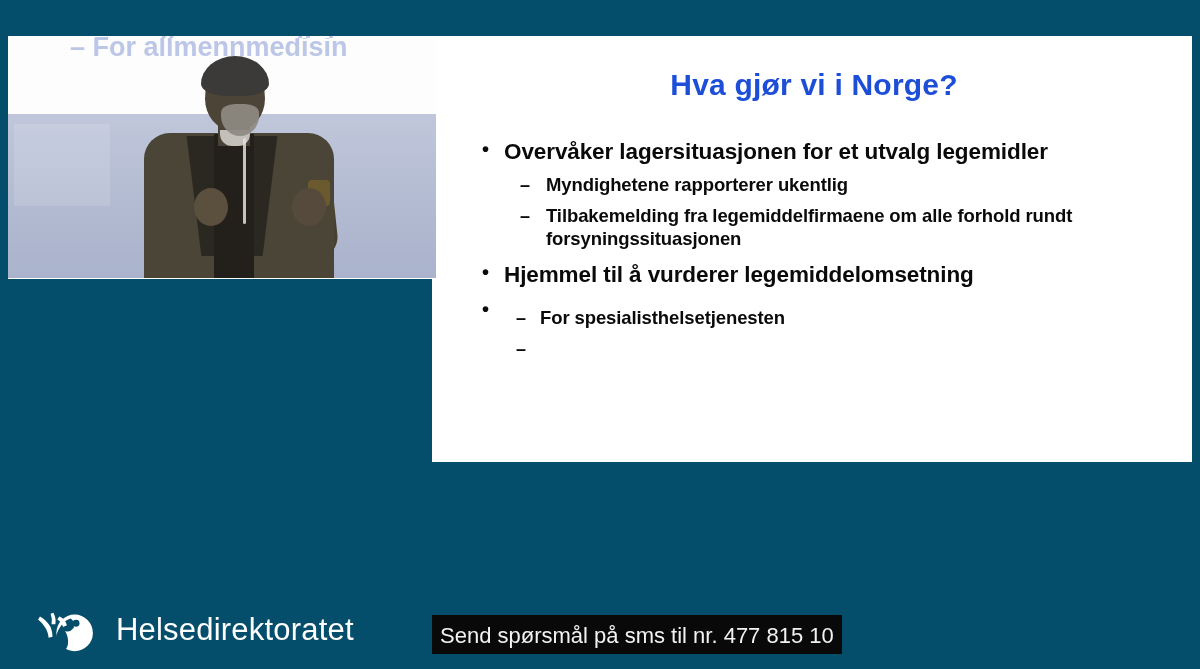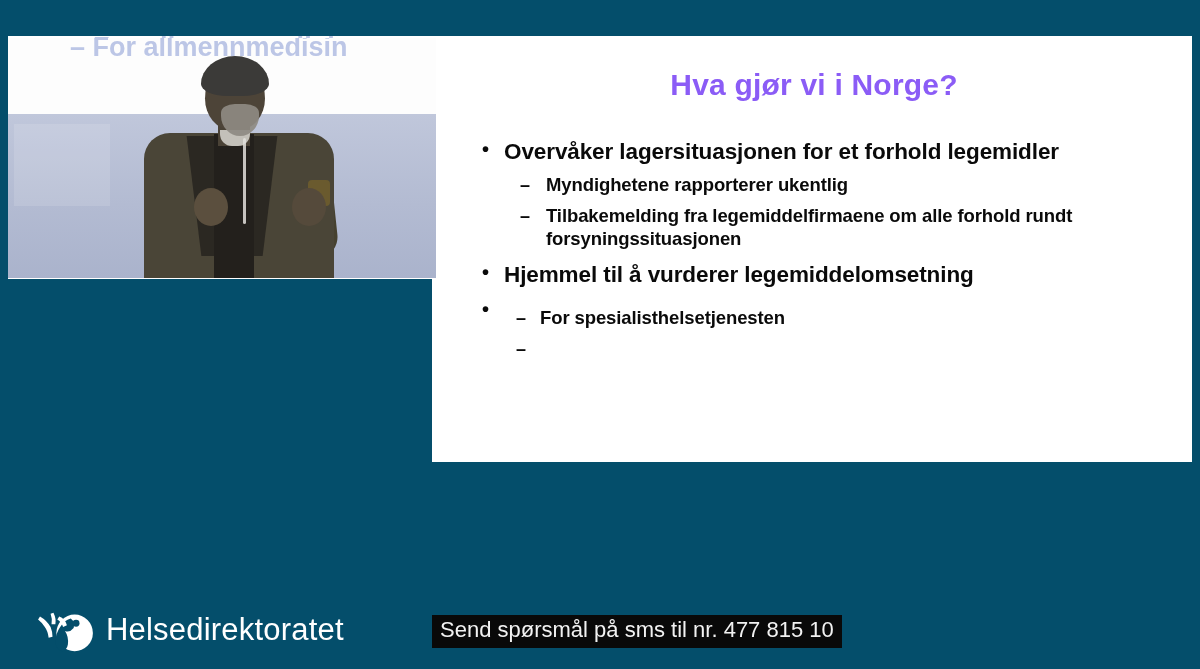--- a/index.html
+++ b/index.html
@@ -52,21 +52,21 @@
 
   
   #slide-title {
     position: absolute;
     left: 436px;
     top: 32px;
     width: 740px;
     text-align: center;
     font-size: 30px;
     font-weight: bold;
-    color: #8b5cf6;
+    color: #1d4ed8;
     letter-spacing: 0.2px;
   }
 
   
   #bullets {
     position: absolute;
     left: 470px;
     top: 102px;
     width: 700px;
     color: #0a0a0a;
@@ -230,58 +230,58 @@
     transform: rotate(-6deg);
   }
 
   
   #logo-row {
     position: absolute;
     left: 36px;
     bottom: 14px;
     display: flex;
     align-items: center;
-    gap: 12px;
+    gap: 22px;
   }
   #logo-mark { width: 58px; height: 50px; display: block; }
   #logo-word {
     color: #ffffff;
     font-size: 31px;
     letter-spacing: 0.2px;
   }
 
   
   #sms-caption {
     position: absolute;
     left: 432px;
     top: 615px;
     background: #090909;
     color: #f2f2f2;
     font-size: 22px;
-    padding: 3px 8px 5px 8px;
+    padding: 9px 8px 5px 8px;
     white-space: nowrap;
     line-height: 1.12;
   }
 </style>
 </head>
 <body>
 
 <div id="stage">
 
   <div id="slide">
 
     <div id="ghost-line">– For allmennmedisin</div>
 
     <div id="slide-title">Hva gjør vi i Norge?</div>
 
     <div id="bullets">
 
       <div class="lvl1">
         <span class="mk">•</span>
-        <span>Overvåker lagersituasjonen for et forhold legemidler</span>
+        <span>Overvåker lagersituasjonen for et utvalg legemidler</span>
       </div>
 
       <div class="gap-sm"></div>
 
       <div class="lvl2">
         <span class="mk">–</span>
         <span>Myndighetene rapporterer ukentlig</span>
       </div>
 
       <div class="gap-sm"></div>

